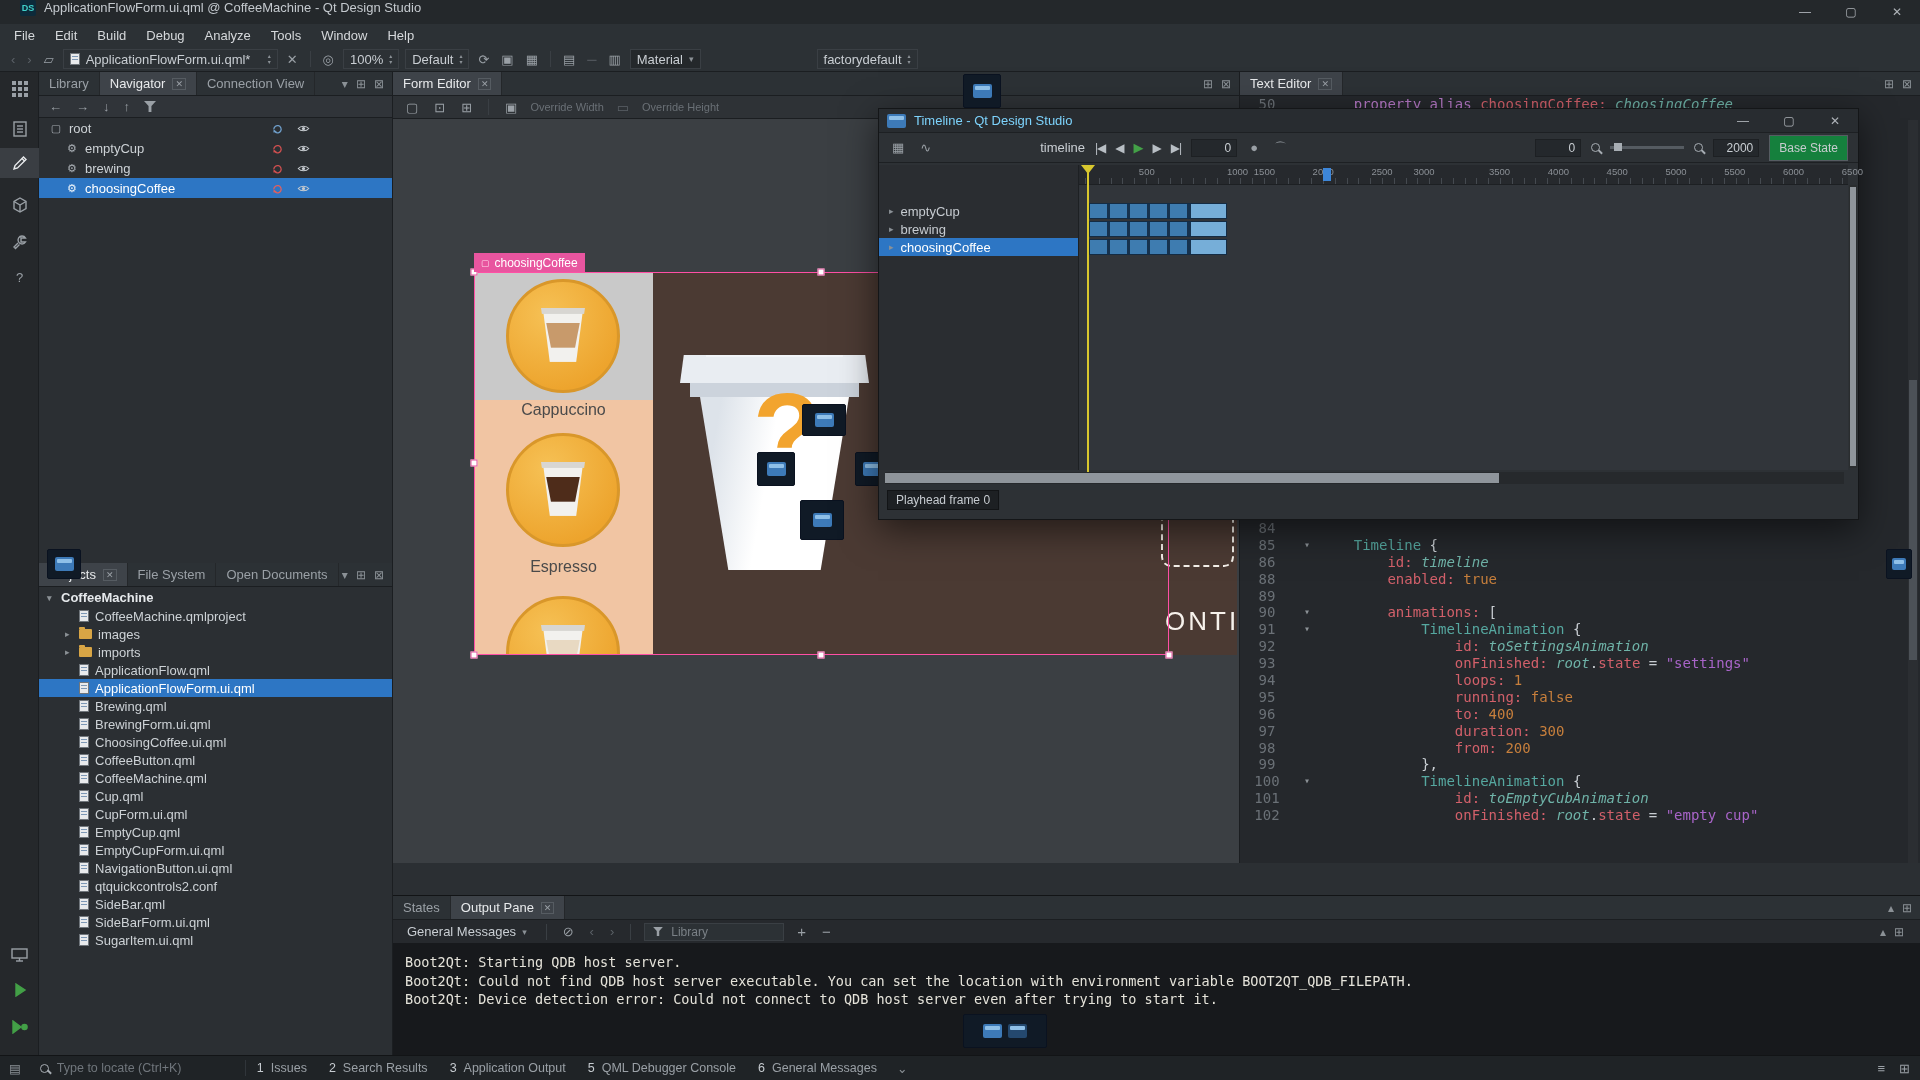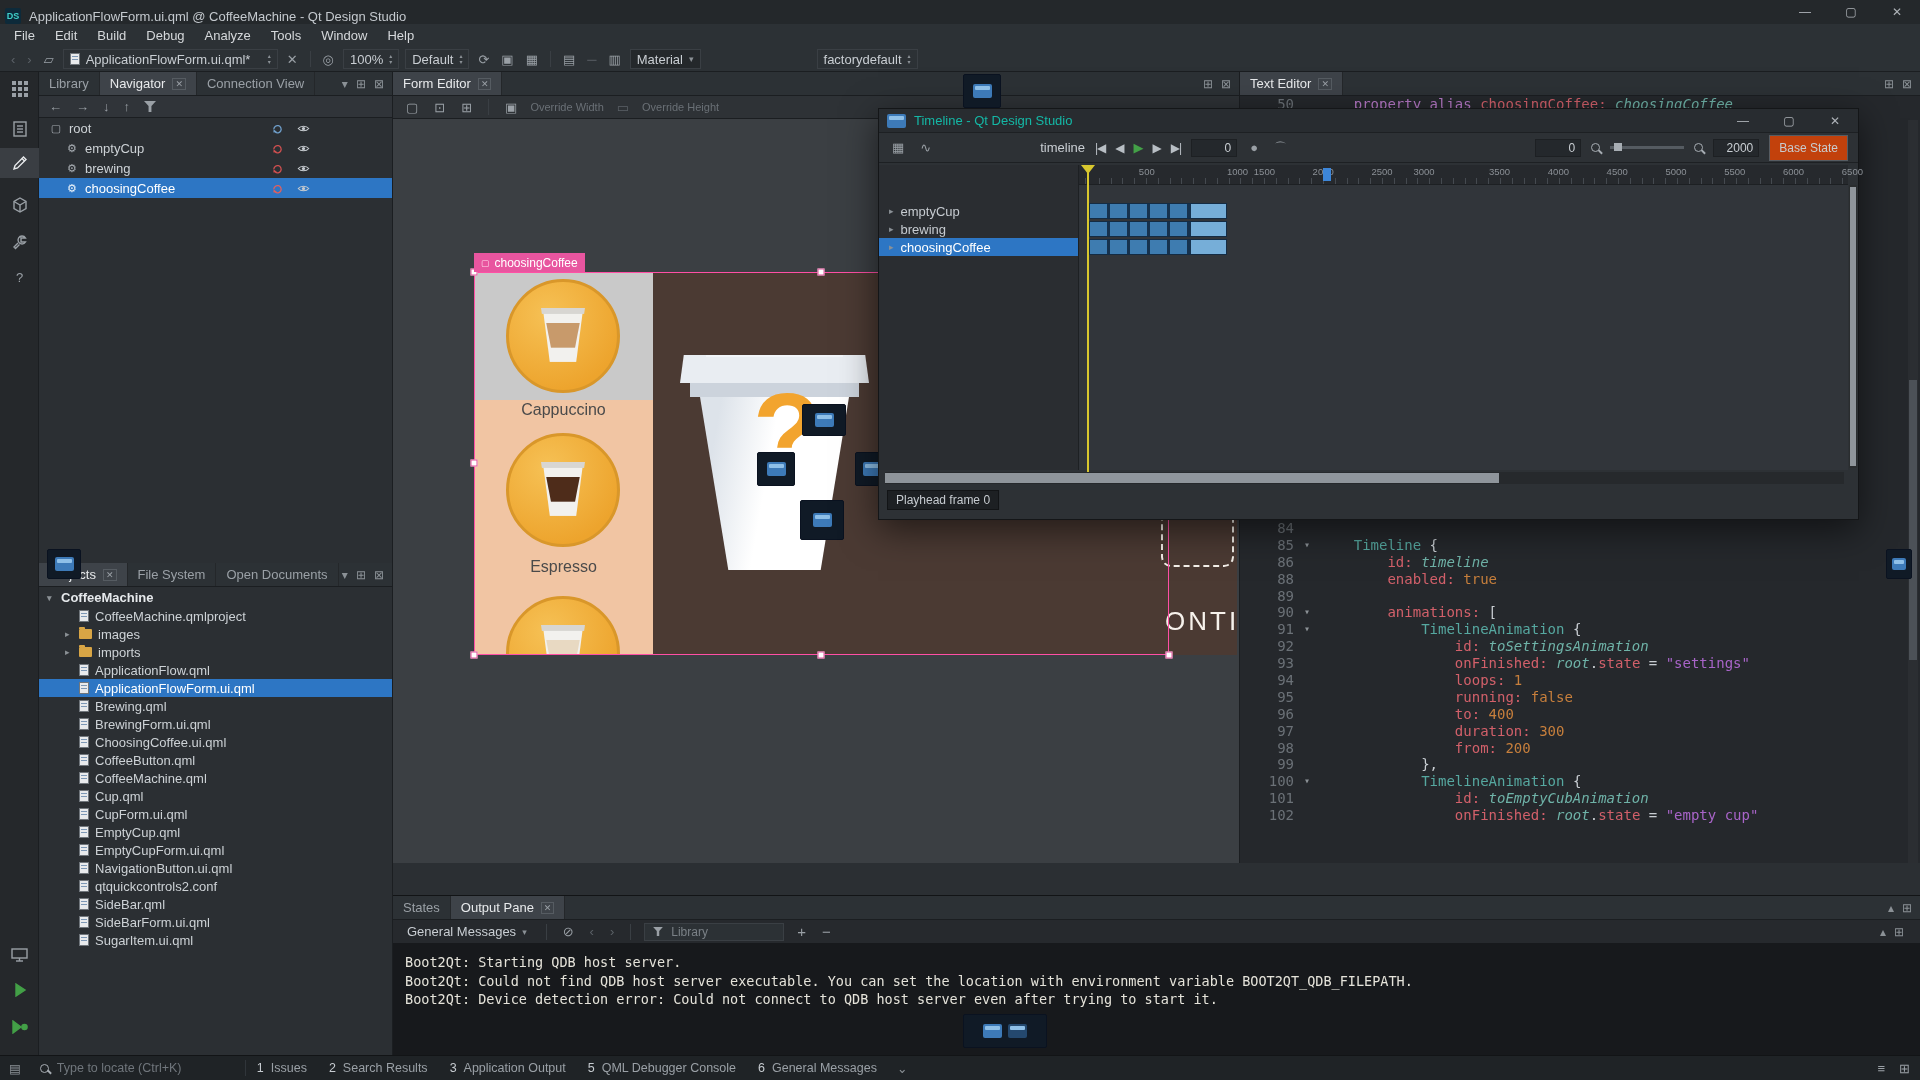--- a/index.html
+++ b/index.html
@@ -3,21 +3,21 @@
 <meta charset="utf-8">
 <style>
   * { margin:0; padding:0; box-sizing:border-box; }
   html,body { background:#17191c; }
   body { font-family:"Liberation Sans", sans-serif; }
   .screen { position:relative; width:1920px; height:1080px; background:#2b2f33; overflow:hidden;
             color:#d2d6da; font-size:13px; }
 
   
   .titlebar { position:absolute; left:0; top:0; right:0; height:24px; background:#24282b;
-              display:flex; align-items:flex-end; gap:8px; padding-left:5px; }
+              display:flex; align-items:flex-start; gap:8px; padding-left:20px; }
   .appicon { width:16px; height:16px; background:#0d2a3a; color:#3fd0c9; font-size:9px; font-weight:bold;
              display:flex; align-items:center; justify-content:center; border-radius:2px; }
   .titlebar .title { color:#c4c9ce; font-size:13px; }
   .wincontrols { margin-left:auto; display:flex; height:100%; }
   .wc { width:46px; height:100%; display:flex; align-items:center; justify-content:center;
         color:#aeb3b8; font-size:12px; }
 
   .menubar { position:absolute; left:0; top:24px; right:0; height:23px; background:#2c3135;
              display:flex; align-items:center; padding-left:4px; }
   .menu-item { padding:0 10px; line-height:23px; color:#d5d8db; font-size:13px; }
@@ -144,21 +144,21 @@
   .mini-win { width:19px; height:14px; background:#3d7ab8; border-radius:2px; position:relative; }
   .mini-win::after { content:""; position:absolute; left:2px; right:2px; top:2px; height:4px;
                      background:#8fc0e8; border-radius:1px; }
 
   
   .editor-pane { position:absolute; left:1239px; top:72px; width:681px; height:791px; background:#25282c;
                  border-left:1px solid #1b1e21; }
   .code-area { position:absolute; left:0; top:24px; right:0; bottom:0;
                font-family:"DejaVu Sans Mono", monospace; font-size:14px; }
   .code-line { display:flex; height:16.9px; line-height:16.9px; white-space:pre; }
-  .ln { width:54px; text-align:right; color:#6b7177; flex:0 0 auto; }
+  .ln { width:54px; text-align:center; color:#6b7177; flex:0 0 auto; }
   .fold { width:26px; text-align:center; color:#8b9196; font-size:10px; flex:0 0 auto; }
   .code { color:#c9ced3; }
   .tok-type { color:#56a8a0; }
   .tok-prop { color:#d2606a; }
   .tok-id { color:#6fb3a8; font-style:italic; }
   .tok-num { color:#c77f3c; }
   .tok-kw { color:#c77f3c; }
   .tok-kwd { color:#b678c6; }
   .tok-str { color:#a864c8; }
   .tok-plain { color:#c9ced3; }
@@ -166,34 +166,34 @@
   .code-peek { position:absolute; left:0; top:0; right:16px; }
   .code-lines { position:absolute; left:0; top:424px; right:16px; }
   .ed-scroll { position:absolute; right:2px; top:24px; width:10px; bottom:0; background:#2b2e32; }
   .ed-thumb { position:absolute; left:1px; right:1px; top:260px; height:280px; background:#4c5157; }
 
   
   .tl-window { position:absolute; left:878px; top:108px; width:981px; height:412px; background:#2d3135;
                border:1px solid #141618; box-shadow:0 10px 34px rgba(0,0,0,.55); z-index:60; }
   .tl-title { position:absolute; left:0; top:0; right:0; height:24px; background:#282c30;
               display:flex; align-items:center; gap:8px; padding-left:8px; border-bottom:1px solid #1d2023; }
-  .tl-title .txt { font-size:13px; color:#14b8a6; }
+  .tl-title .txt { font-size:13px; color:#7dd3fc; }
   .tl-toolbar { position:absolute; left:0; top:24px; right:0; height:30px; border-bottom:1px solid #1d2023;
                 display:flex; align-items:center; gap:10px; padding:0 10px; color:#a7adb3; }
   .tl-name { color:#c9ced3; margin-left:96px; font-size:13px; }
   .pb { font-size:12px; color:#b8bec4; letter-spacing:-1px; }
   .pb.play { color:#43a047; font-size:13px; }
   .frame-field { width:46px; height:18px; background:#24282c; border:1px solid #1d2023; color:#c9ced3;
                  font-size:12px; display:flex; align-items:center; justify-content:flex-end; padding-right:5px; }
   .loupe { width:9px; height:9px; border:1.5px solid #a7adb3; border-radius:50%; position:relative; }
   .loupe::after { content:""; position:absolute; width:5px; height:1.5px; background:#a7adb3;
                   transform:rotate(45deg); right:-4px; bottom:-1px; }
   .zoom-slider { width:74px; height:3px; background:#555b61; position:relative; }
   .zoom-slider .knob { position:absolute; left:4px; top:-3px; width:8px; height:8px; background:#a7adb3; }
-  .base-state { height:20px; border:1px solid #565c62; background:#c2410c; color:#c8cccf;
+  .base-state { height:20px; border:1px solid #565c62; background:#15803d; color:#c8cccf;
                 display:flex; align-items:center; padding:12px 9px; font-size:12px; }
   .tl-left { position:absolute; left:0; top:56px; width:200px; bottom:49px; background:#2a2d31;
              border-right:1px solid #1d2023; }
   .tl-ruler { position:absolute; left:200px; top:56px; right:10px; height:20px; background:#26292d;
               border-bottom:1px solid #1d2023;
               background-image:repeating-linear-gradient(90deg, transparent 0 10.8px, #454a50 10.8px 11.8px);
               background-position:9px 0; background-size:100% 7px; background-repeat:repeat-x;
               background-position-y:13px; }
   .r-label { position:absolute; top:1px; transform:translateX(-50%); font-size:9.5px; color:#8b9096; }
   .tl-kf { position:absolute; left:200px; top:76px; right:10px; bottom:49px; background:#31353a; }

